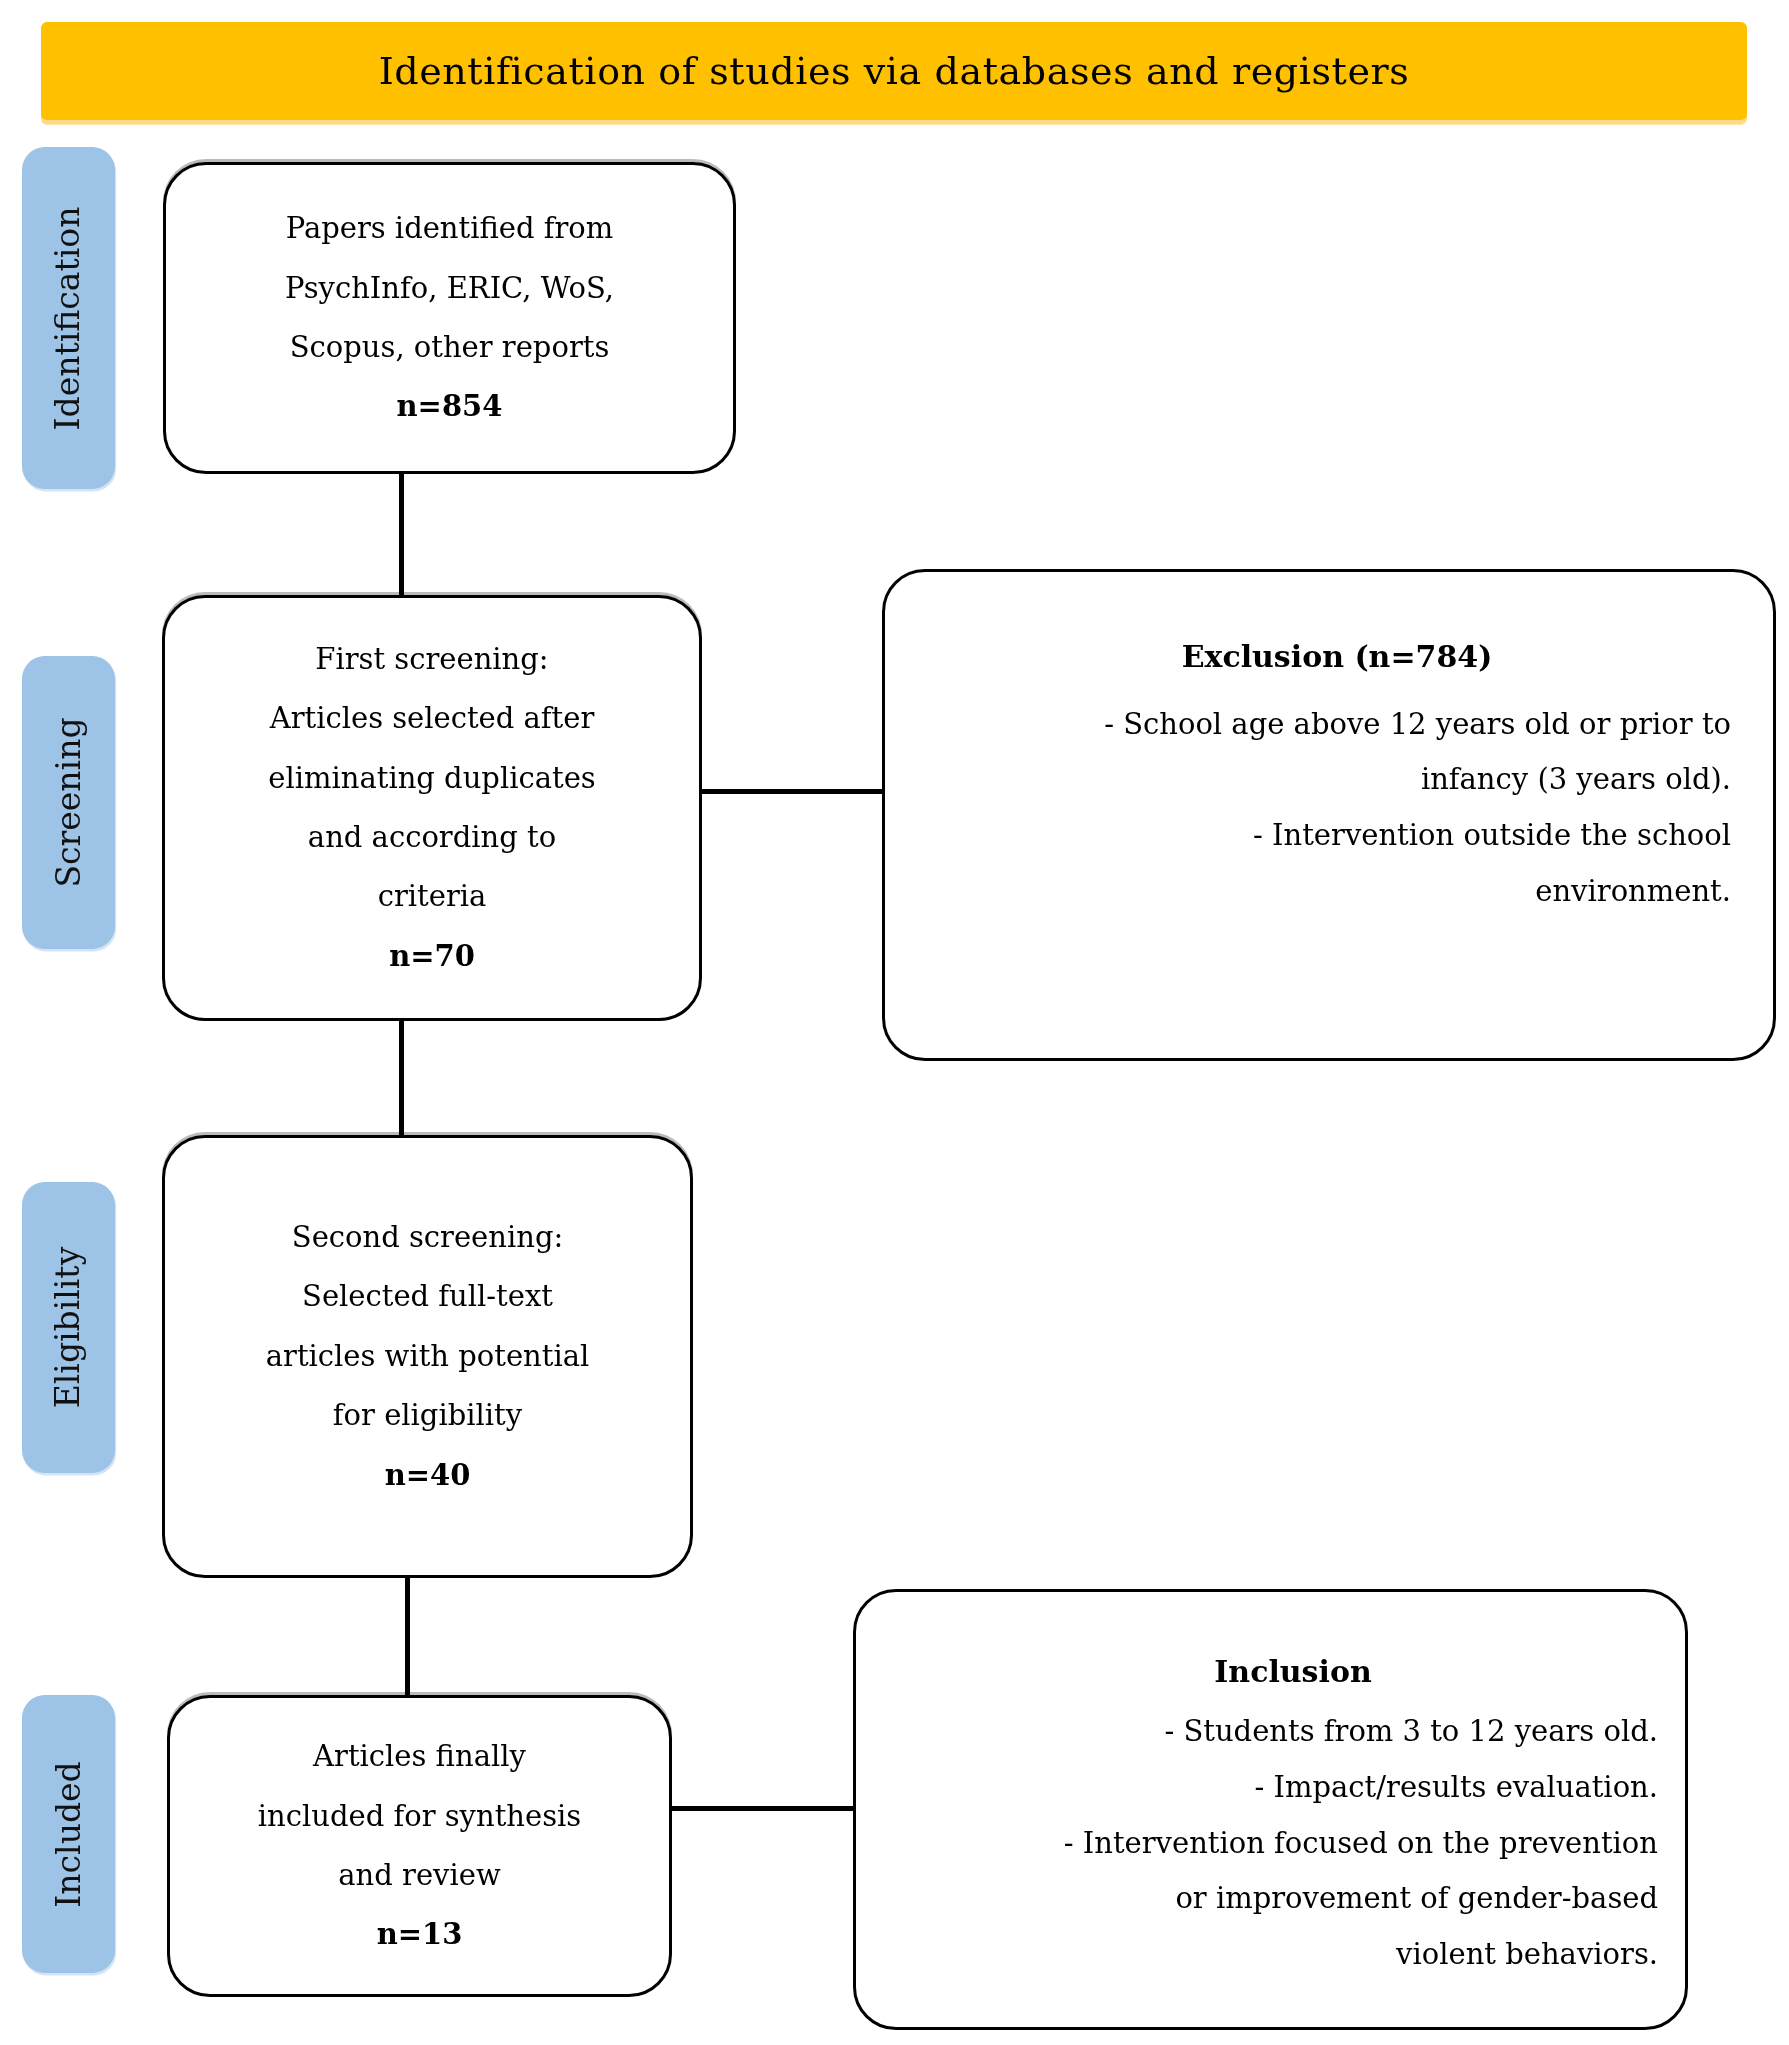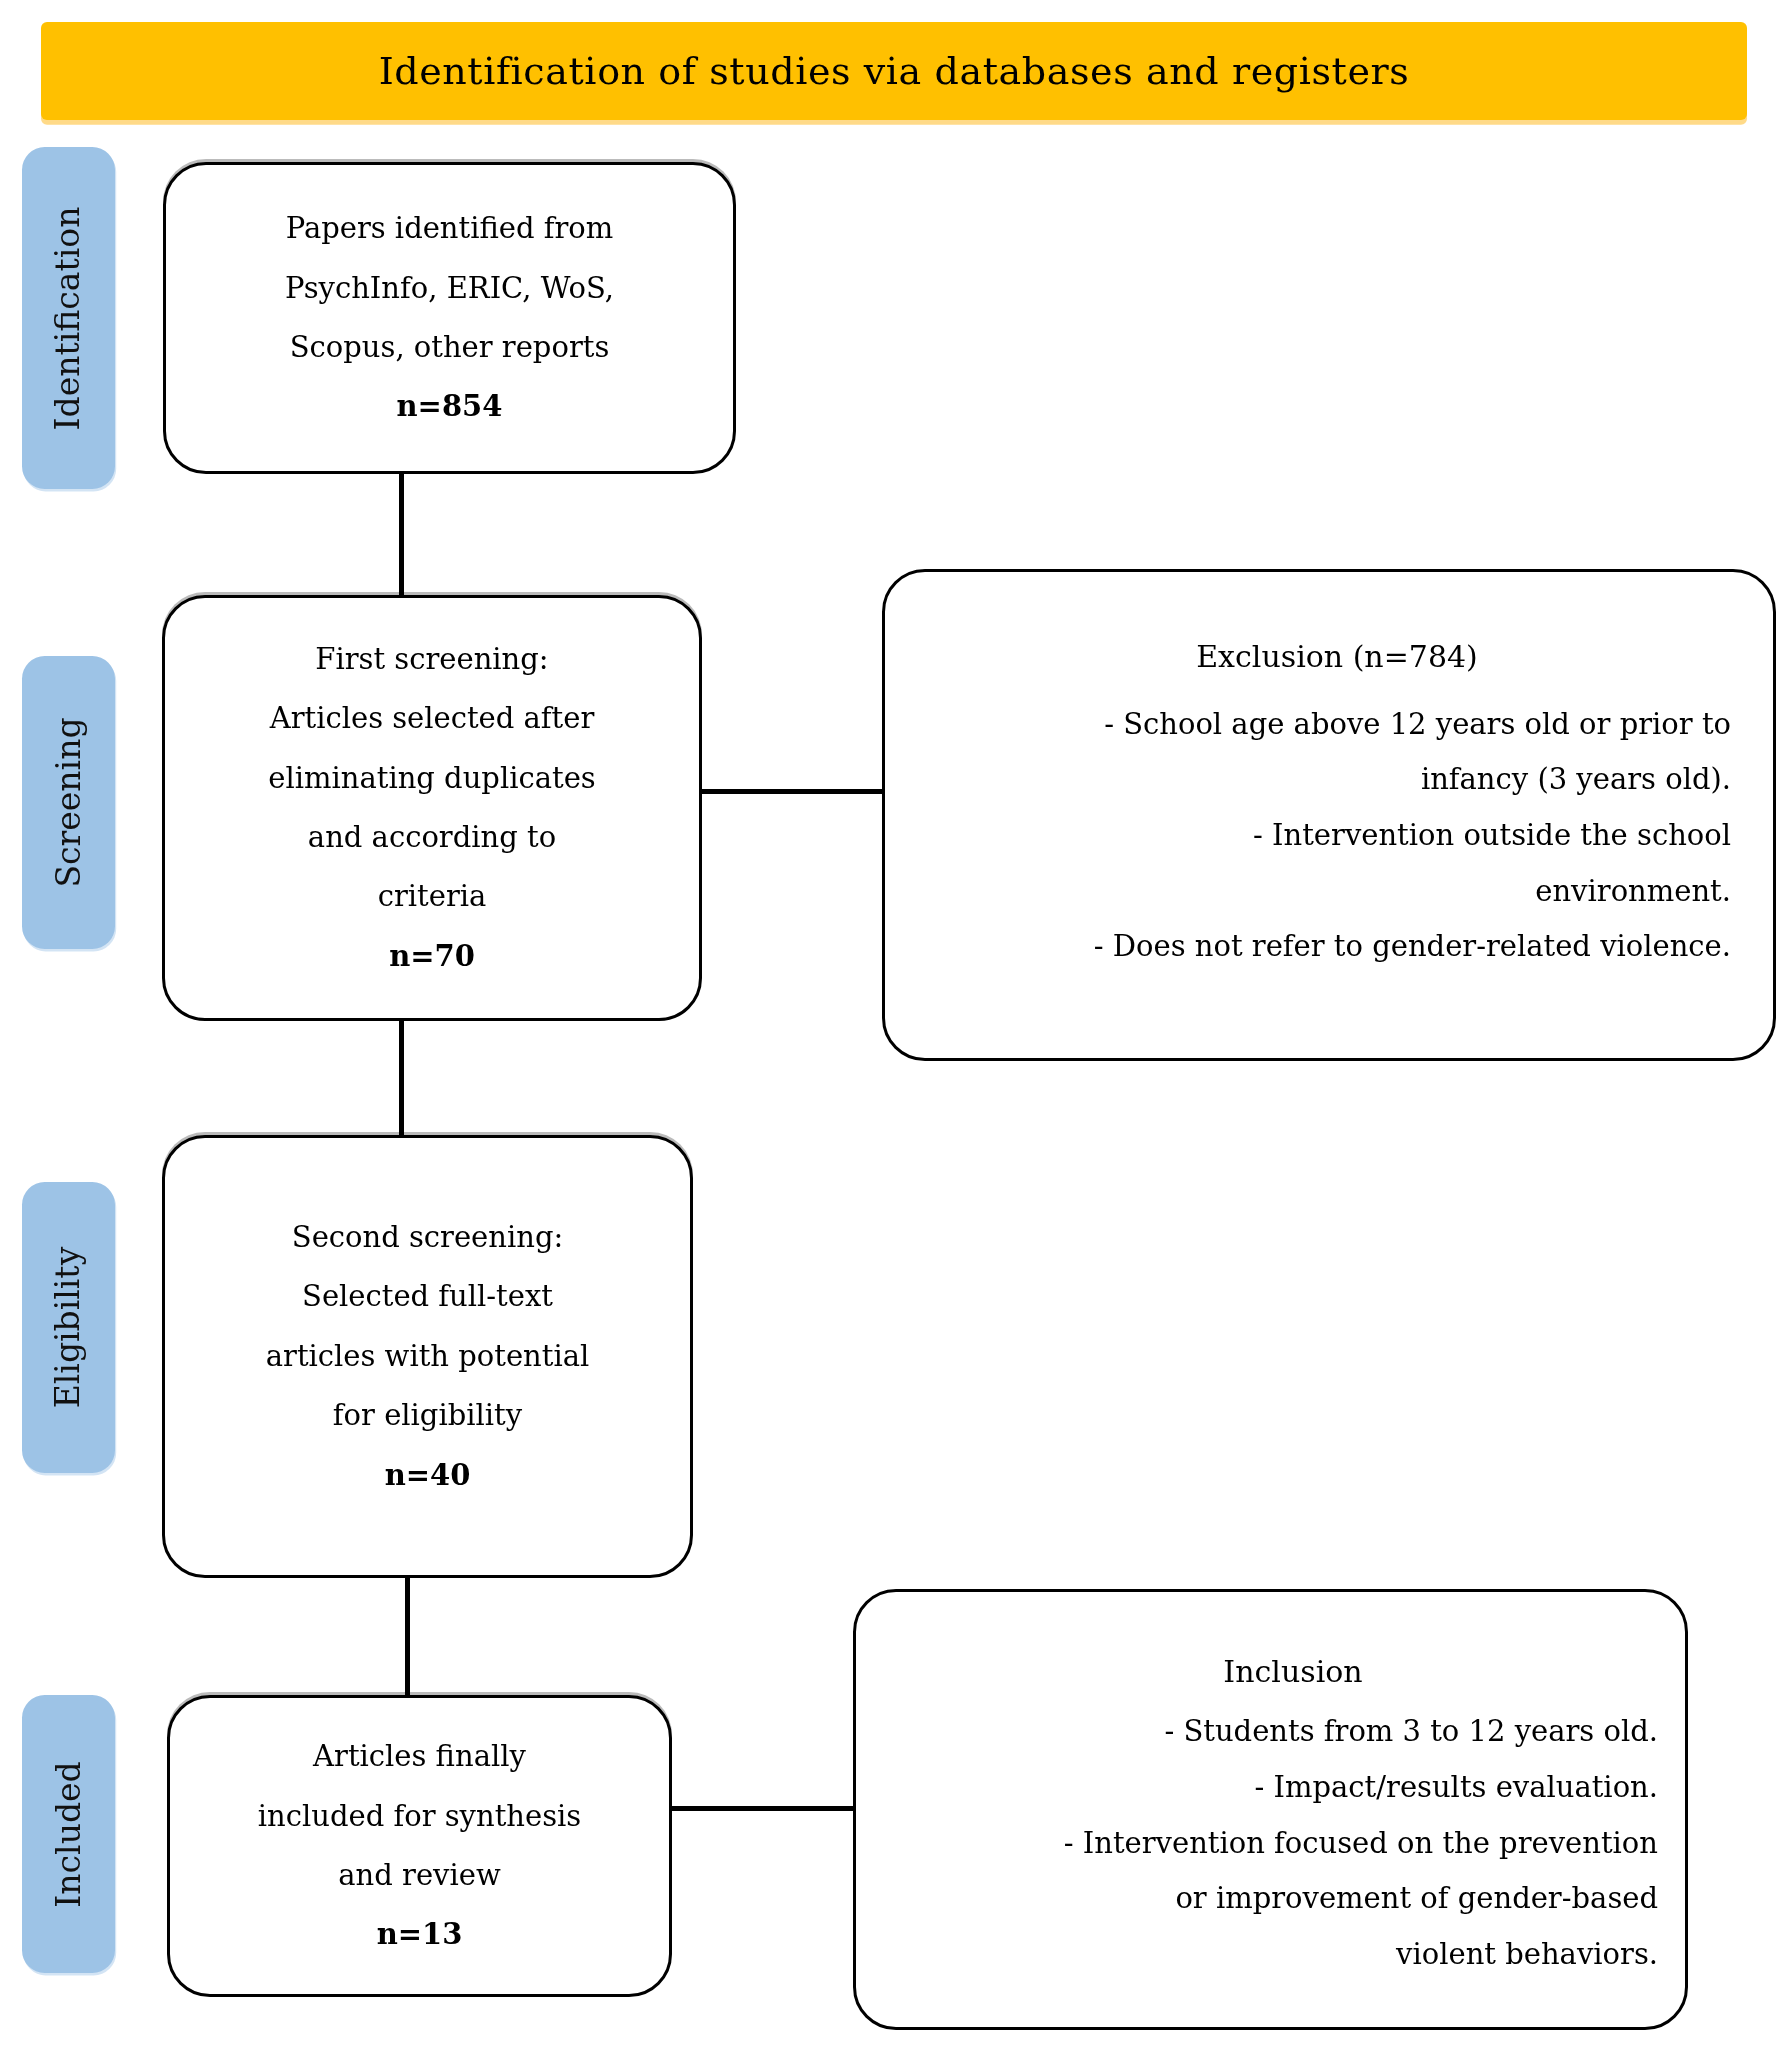--- a/index.html
+++ b/index.html
@@ -72,21 +72,21 @@
     position: absolute;
     background: #ffffff;
     border: 3.6px solid var(--border, #000000);
     border-radius: 43px;
     box-sizing: border-box;
     font-size: 29px;
     line-height: 1.92;
   }
   .criteria-box .criteria-title {
     text-align: center;
-    font-weight: normal;
+    font-weight: bold;
     font-size: 30px;
     line-height: 1.2;
   }
   .criteria-box .criteria-bullets { text-align: right; }
 
   .box-exclusion {
     left: 882px; top: 569px;
     width: 894px; height: 492px;
     padding: 67px 42px 0 58px;
   }
@@ -147,21 +147,20 @@
   <div class="flow-box box-included">
     <div>Articles finally<br>included for synthesis<br>and review</div>
     <div class="n-line">n=13</div>
   </div>
 
   <div class="criteria-box box-exclusion">
     <div class="criteria-title">Exclusion (n=784)</div>
     <div class="criteria-bullets">
       <div>- School age above 12 years old or prior to<br>infancy (3 years old).</div>
       <div>- Intervention outside the school<br>environment.</div>
-      <div>- Does not refer to gender-related violence.</div>
     </div>
   </div>
 
   <div class="criteria-box box-inclusion">
     <div class="criteria-title">Inclusion</div>
     <div class="criteria-bullets">
       <div>- Students from 3 to 12 years old.</div>
       <div>- Impact/results evaluation.</div>
       <div>- Intervention focused on the prevention<br>or improvement of gender-based<br>violent behaviors.</div>
     </div>

